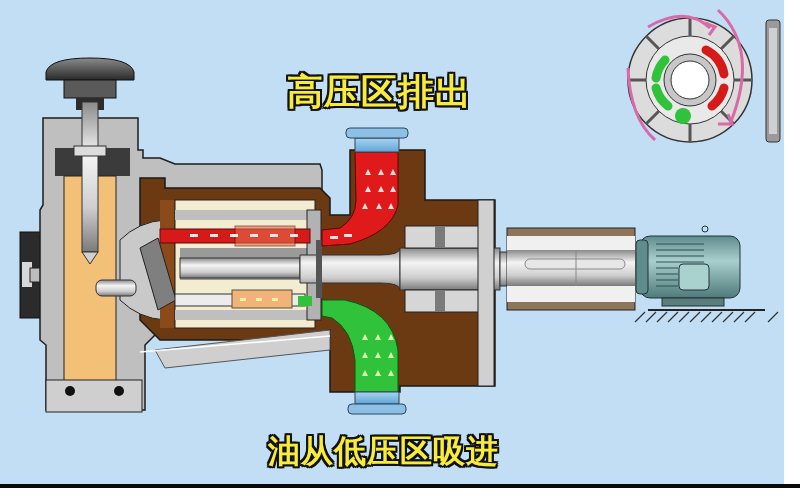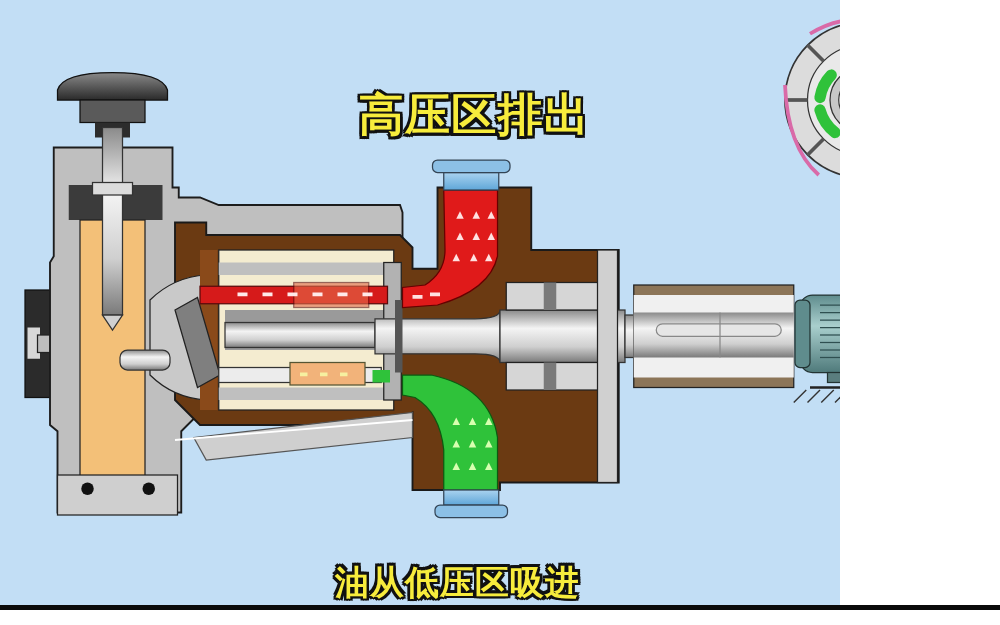--- a/index.html
+++ b/index.html
@@ -1,24 +1,24 @@
 <!DOCTYPE html>
 <html><head>
 <meta charset="utf-8">
 <style>
   html,body{margin:0;padding:0;}
   body{width:800px;height:500px;overflow:hidden;background:#ffffff;position:relative;font-family:"DejaVu Sans",sans-serif;}
-  #stage{position:absolute;left:0;top:0;width:672px;height:486px;background:#c2def5;overflow:hidden;text-align:center;}
+  #stage{position:absolute;left:0;top:0;width:784px;height:486px;background:#c2def5;overflow:hidden;text-align:center;}
   #bottom-bar{position:absolute;left:0;top:484px;width:800px;height:4px;background:#0a0a0a;}
   svg{position:absolute;left:0;top:0;}
   .caption{position:absolute;font-family:"DejaVu Sans",sans-serif;font-weight:bold;color:#f7ec3c;
     text-shadow:-2px -2px 0 #111,2px -2px 0 #111,-2px 2px 0 #111,2px 2px 0 #111,0 2px 0 #111,0 -2px 0 #111,2px 0 0 #111,-2px 0 0 #111;
     letter-spacing:1px;white-space:nowrap;}
   #cap-top{left:287px;top:68px;font-size:36px;}
-  #cap-bottom{left:268px;top:448px;font-size:27px;}
+  #cap-bottom{left:268px;top:430px;font-size:32px;}
 </style>
 </head>
 <body>
 
 <div id="stage">
 <svg width="800" height="486" viewBox="0 0 800 486">
   <defs>
     <linearGradient id="shaftG" x1="0" y1="0" x2="0" y2="1">
       <stop offset="0" stop-color="#8a8a8a"></stop>
       <stop offset="0.35" stop-color="#f4f4f4"></stop>

